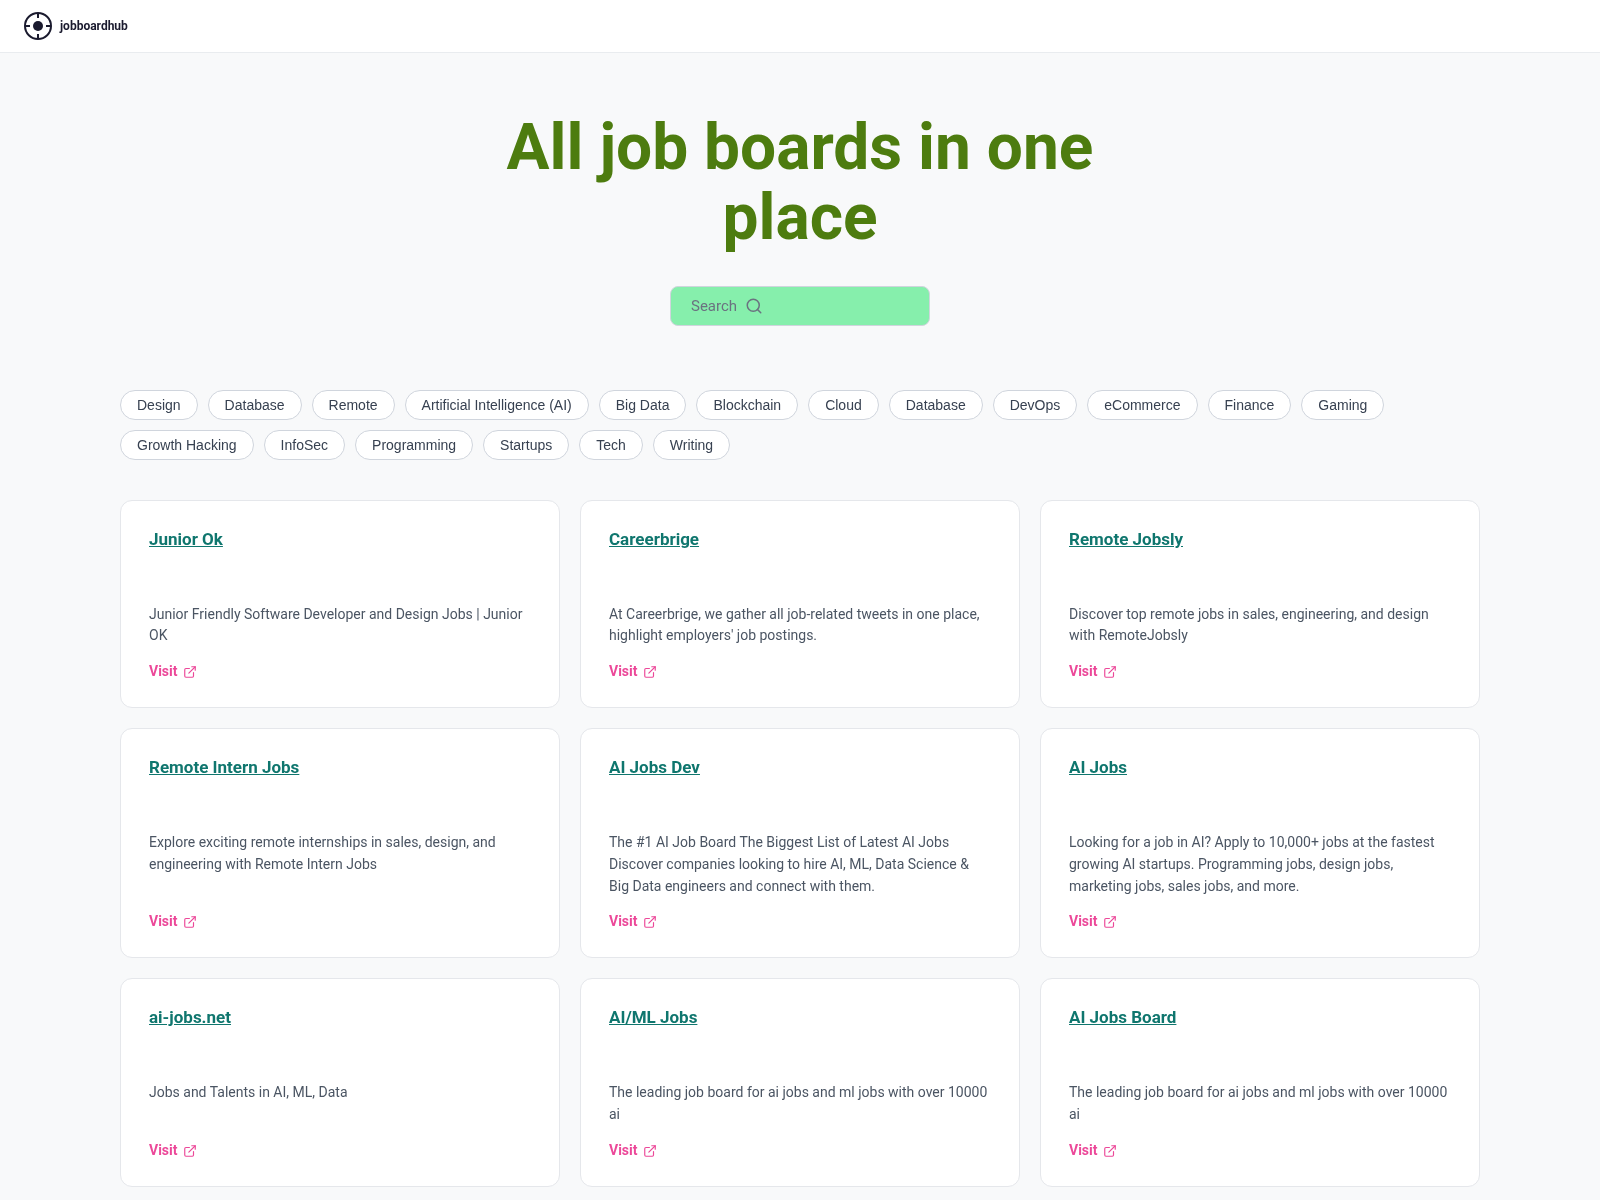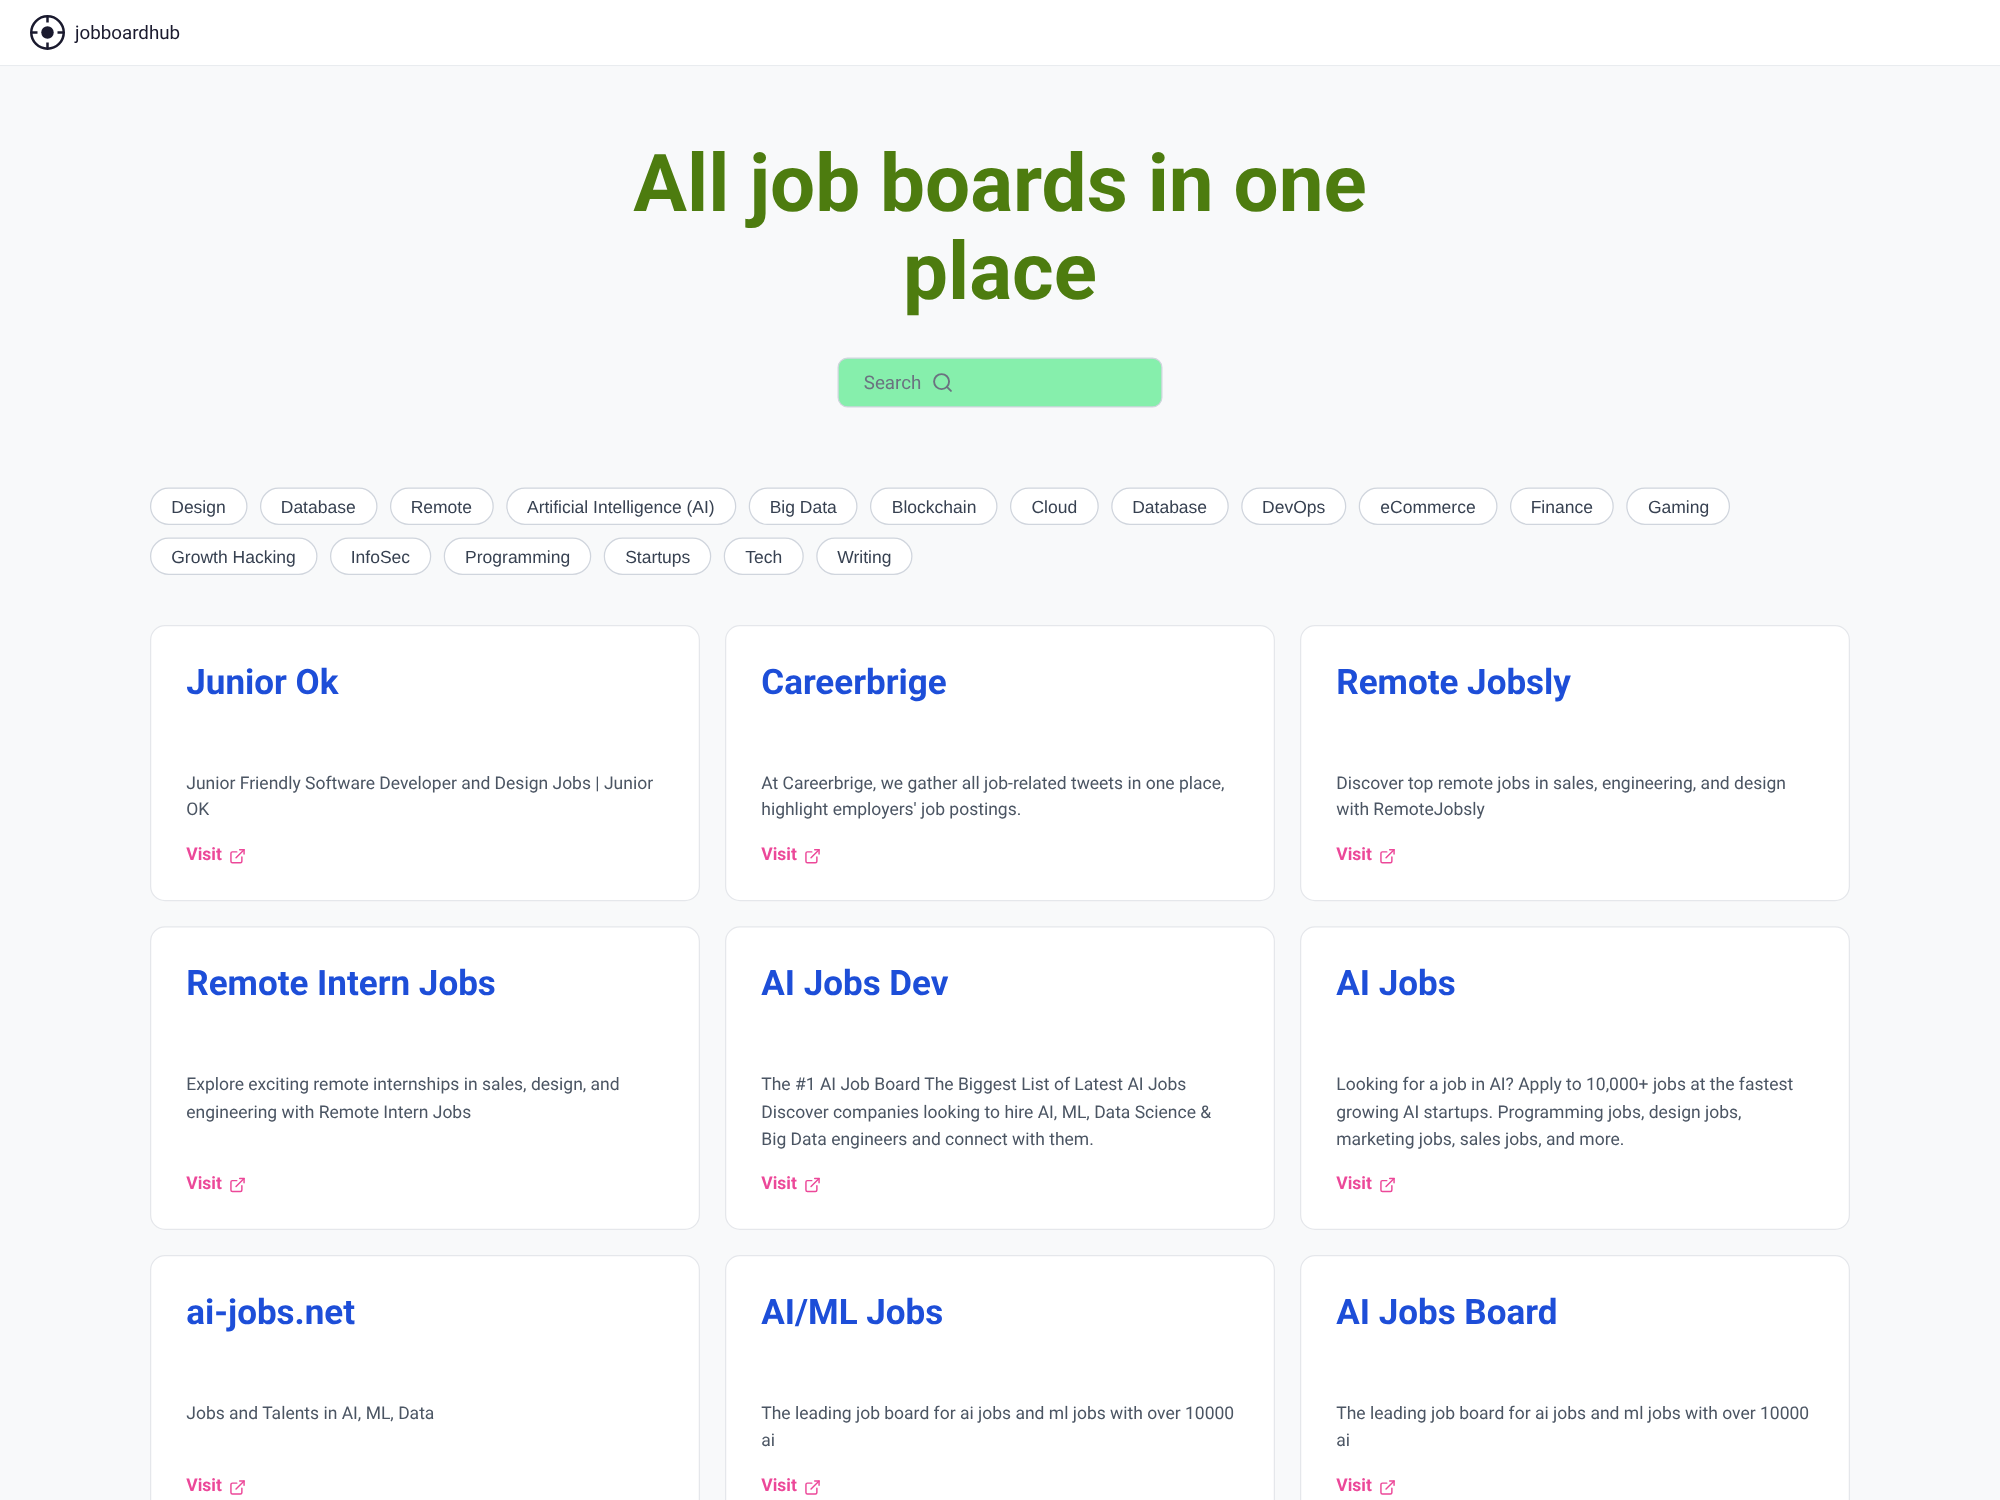--- a/index.html
+++ b/index.html
@@ -19,22 +19,22 @@
       padding: 12px 24px;
       display: flex;
       align-items: center;
       gap: 8px;
     }
     .logo-icon {
       width: 28px;
       height: 28px;
     }
     .site-name {
-      font-size: 15px;
-      font-weight: 400;
+      font-size: 12px;
+      font-weight: 700;
       color: #1a1a2e;
     }
     .hero {
       text-align: center;
       padding: 60px 24px 40px;
       background: #f8f9fa;
     }
     .hero-title {
       font-size: 64px;
       font-weight: 700;
@@ -91,23 +91,24 @@
       background: #fff;
       border: 1px solid #e5e7eb;
       border-radius: 12px;
       padding: 28px;
       display: flex;
       flex-direction: column;
       gap: 12px;
       cursor: pointer;
     }
     .card-title {
-      font-size: 28px;
-      font-weight: 700;
-      color: #1d4ed8;
+      font-size: 17px;
+      font-weight: 700;
+      color: #0f766e;
+      text-decoration: underline;
     }
     .card-desc {
       font-size: 14px;
       color: #4b5563;
       line-height: 1.55;
       flex: 1;
       margin-top: 43px;
     }
     .card-visit {
       display: inline-flex;

